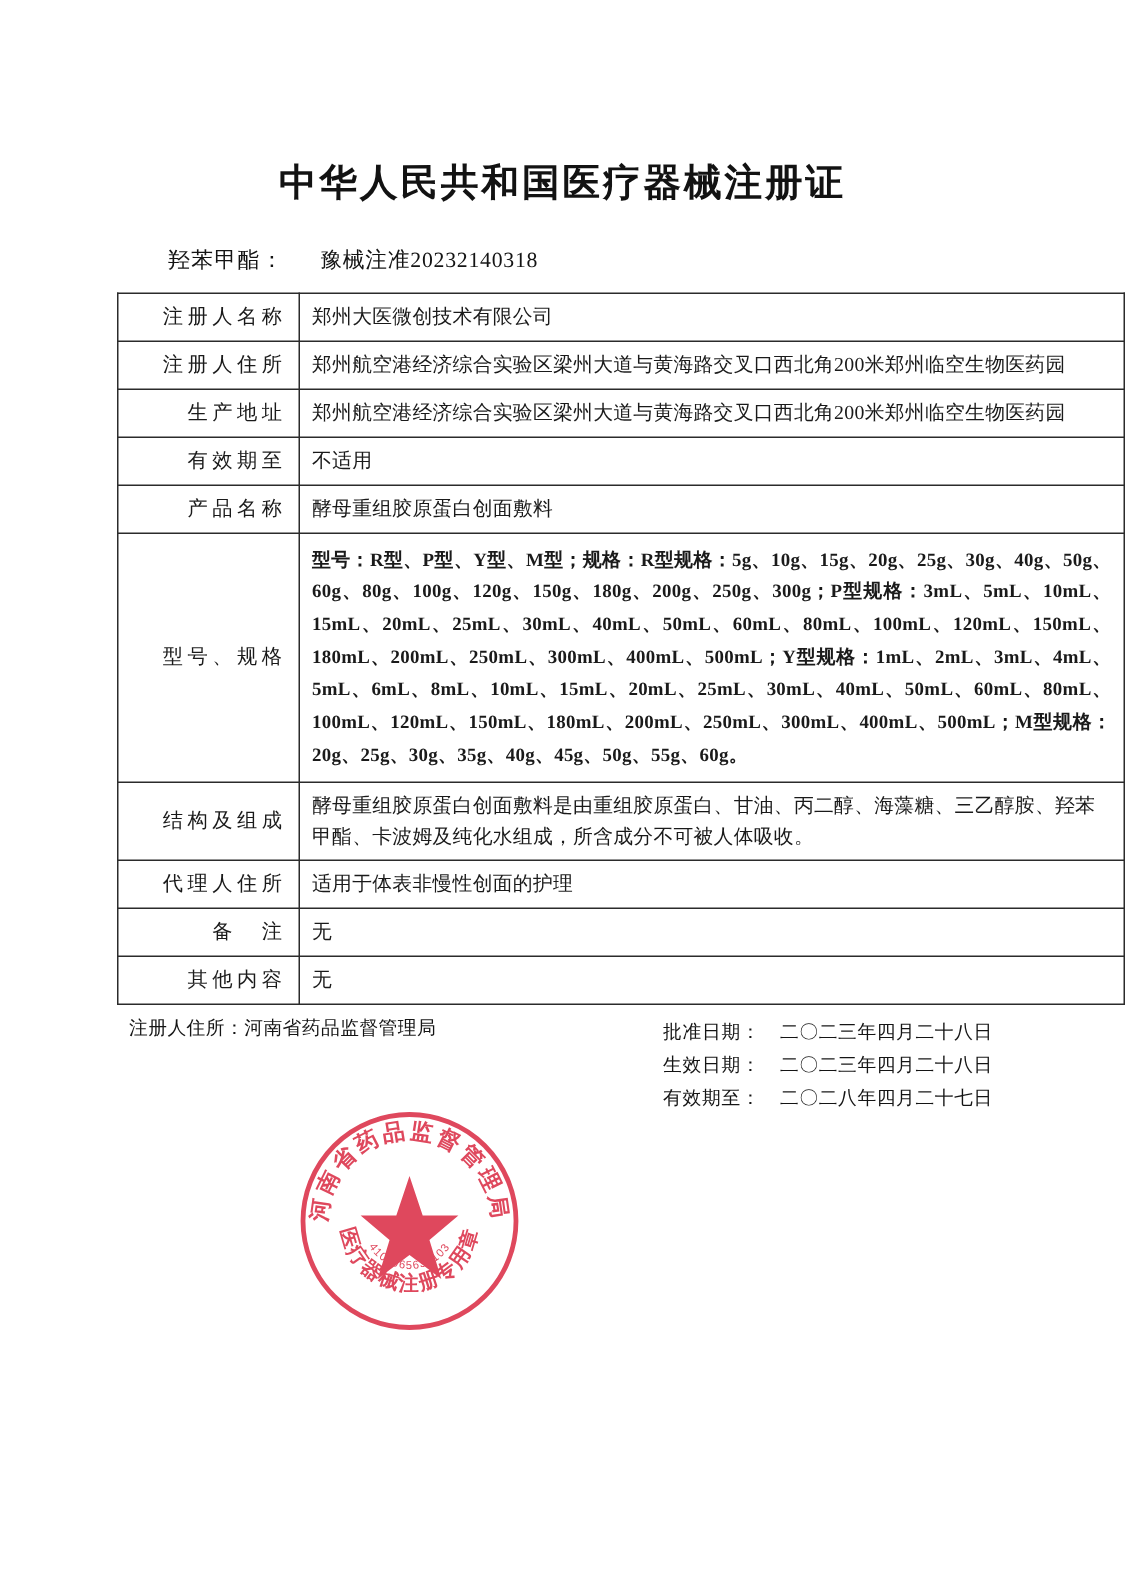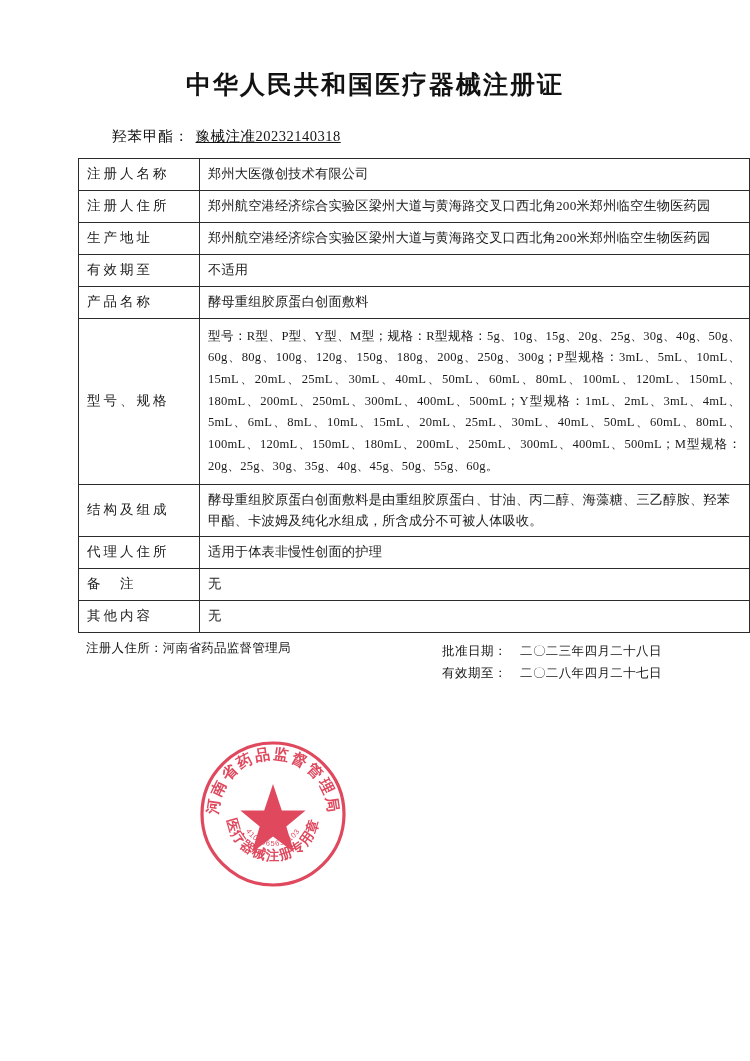--- a/index.html
+++ b/index.html
@@ -21,72 +21,72 @@
     height: 1061px;
     box-sizing: border-box;
     padding: 0;
   }
   .doc-title {
     text-align: center;
     font-size: 25px;
     font-weight: bold;
     letter-spacing: 2px;
     margin: 0;
-    padding-top: 68px;
+    padding-top: 105px;
     color: #121212;
     font-family: "Liberation Serif", "DejaVu Serif", serif;
   }
   .cert-no-row {
     margin: 26px 0 12px 0;
     padding-left: 112px;
     font-size: 14.5px;
     letter-spacing: 0.5px;
     color: #141414;
   }
   .cert-no-label {
     display: inline-block;
     letter-spacing: 1px;
   }
   .cert-no-value {
     display: inline-block;
-    margin-left: 6px;
+    margin-left: 24px;
     letter-spacing: 0.5px;
-    text-decoration: underline;
   }
   table.cert {
     border-collapse: collapse;
     width: 672px;
     margin-left: 78px;
     table-layout: fixed;
     font-size: 13px;
   }
   table.cert td {
     border: 1px solid #2b2b2b;
     vertical-align: middle;
     padding: 5px 8px;
     line-height: 1.55;
   }
   td.label {
     width: 104px;
-    text-align: left;
+    text-align: right;
     letter-spacing: 3px;
     font-size: 13.5px;
     padding: 5px 4px;
     white-space: nowrap;
   }
   td.value {
     text-align: left;
     font-size: 13.2px;
     letter-spacing: 0.2px;
   }
   td.value.spec {
     line-height: 1.72;
     font-size: 12.6px;
     padding: 7px 8px;
     text-align: justify;
+    font-weight: bold;
   }
   .footer {
     position: relative;
     width: 672px;
     margin-left: 78px;
     margin-top: 7px;
     font-size: 12.5px;
     color: #141414;
   }
   .footer-left {
@@ -178,20 +178,23 @@
     </tbody>
   </table>
 
   <div class="footer">
     <div class="footer-left">
       <span>注册人住所：</span><span>河南省药品监督管理局</span>
     </div>
     <div class="footer-right">
       <div>
         <span class="fr-label">批准日期：</span><span>二〇二三年四月二十八日</span>
+      </div>
+      <div>
+        <span class="fr-label">生效日期：</span><span>二〇二三年四月二十八日</span>
       </div>
       <div>
         <span class="fr-label">有效期至：</span><span>二〇二八年四月二十七日</span>
       </div>
     </div>
   </div>
 
   <div class="seal">
     <svg width="152" height="152" viewBox="0 0 152 152" aria-hidden="true">
       <defs>

